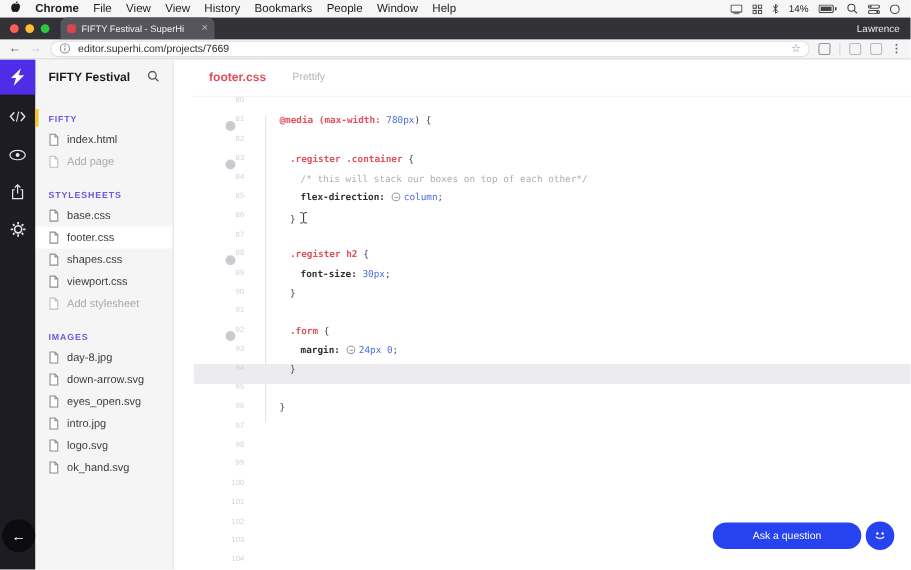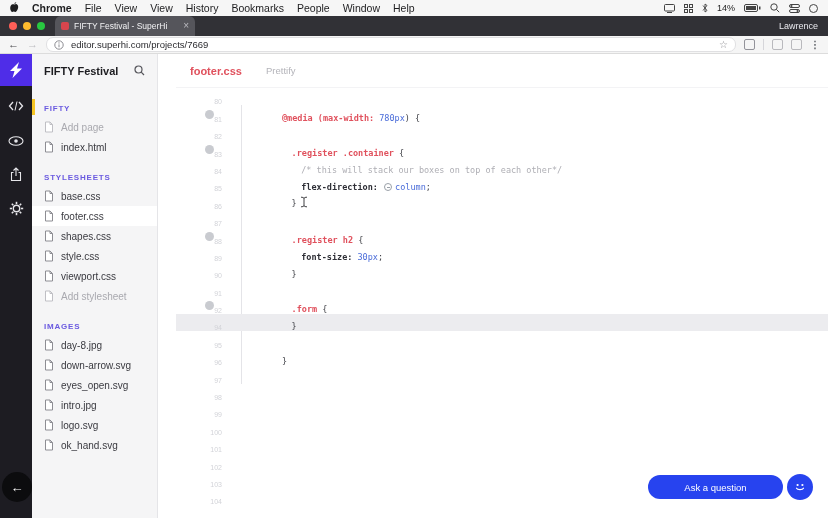--- a/index.html
+++ b/index.html
@@ -68,21 +68,21 @@
   .ficon{display:flex;align-items:center;flex:none;}
   .flabel{white-space:nowrap;overflow:hidden;}
 
   
   .editor{position:absolute;left:176px;top:54px;right:0;bottom:0;background:#fff;overflow:hidden;}
   .ed-head{height:34px;display:flex;align-items:center;gap:24px;padding-left:14px;border-bottom:1px solid #f3f3f5;box-sizing:border-box;}
   .ed-file{font-size:11px;color:#e0515d;font-weight:bold;}
   .ed-prettify{font-size:9.5px;color:#b4b4ba;}
   .guide{position:absolute;left:65px;top:51px;height:279px;width:0;border-left:1px solid #e4e4e8;}
   .code-lines{position:absolute;left:0;top:34px;right:0;}
-  .code-line{height:17.4px;display:flex;align-items:flex-end;position:relative;gap:28px;}
+  .code-line{height:17.4px;display:flex;align-items:flex-start;position:relative;}
   .code-line.hl{background:#ececef;}
   .ln{width:46px;text-align:right;font-size:7px;color:#d2d3d8;flex:none;font-family:"Liberation Sans",sans-serif;}
   .marker{position:absolute;left:29px;top:4.5px;width:9px;height:9px;border-radius:50%;background:#c9cbd0;}
   .code-content{margin-left:32px;font-family:"DejaVu Sans Mono",monospace;font-size:8.5px;white-space:pre;color:#3f4046;}
   .seg-sel{color:#e0515d;font-weight:bold;}
   .seg-val{color:#4a6cd9;}
   .seg-pln{color:#3f4046;}
   .seg-prop{color:#2e2f36;font-weight:bold;}
   .seg-cmt{color:#aeaeb4;}
   .minus-widget{display:inline-block;width:8px;height:8px;border:1px solid #9aa0a8;border-radius:50%;
@@ -256,38 +256,38 @@
       <span class="search-ico">
         <svg width="11" height="11" viewBox="0 0 11 11">
             <circle cx="4.5" cy="4.5" r="3.5" fill="none" stroke="#55555b" stroke-width="1.2"></circle>
             <line x1="7.2" y1="7.2" x2="10" y2="10" stroke="#55555b" stroke-width="1.2"></line>
           </svg>
       </span>
     </div>
     <div class="files-body">
         <div class="fsec">
           <div class="fsec-title">FIFTY</div>
+          <div class="frow">
+            <span class="ficon">
+              <svg width="10" height="12" viewBox="0 0 10 12">
+                <path d="M1.5 1 H6 L8.5 3.5 V11 H1.5 Z" fill="#fff" stroke="#8d8d93" stroke-width="1"></path>
+                <path d="M6 1 V3.5 H8.5" fill="none" stroke="#8d8d93" stroke-width="1"></path>
+              </svg>
+            </span>
+            <span class="flabel">index.html</span>
+          </div>
           <div class="frow muted">
             <span class="ficon">
               <svg width="10" height="12" viewBox="0 0 10 12">
                 <path d="M1.5 1 H6 L8.5 3.5 V11 H1.5 Z" fill="#fff" stroke="#bfbfc4" stroke-width="1"></path>
                 <path d="M6 1 V3.5 H8.5" fill="none" stroke="#bfbfc4" stroke-width="1"></path>
               </svg>
             </span>
             <span class="flabel">Add page</span>
           </div>
-          <div class="frow">
-            <span class="ficon">
-              <svg width="10" height="12" viewBox="0 0 10 12">
-                <path d="M1.5 1 H6 L8.5 3.5 V11 H1.5 Z" fill="#fff" stroke="#8d8d93" stroke-width="1"></path>
-                <path d="M6 1 V3.5 H8.5" fill="none" stroke="#8d8d93" stroke-width="1"></path>
-              </svg>
-            </span>
-            <span class="flabel">index.html</span>
-          </div>
         </div>
         <div class="fsec">
           <div class="fsec-title">STYLESHEETS</div>
           <div class="frow">
             <span class="ficon">
               <svg width="10" height="12" viewBox="0 0 10 12">
                 <path d="M1.5 1 H6 L8.5 3.5 V11 H1.5 Z" fill="#fff" stroke="#8d8d93" stroke-width="1"></path>
                 <path d="M6 1 V3.5 H8.5" fill="none" stroke="#8d8d93" stroke-width="1"></path>
               </svg>
             </span>
@@ -303,29 +303,20 @@
             <span class="flabel">footer.css</span>
           </div>
           <div class="frow">
             <span class="ficon">
               <svg width="10" height="12" viewBox="0 0 10 12">
                 <path d="M1.5 1 H6 L8.5 3.5 V11 H1.5 Z" fill="#fff" stroke="#8d8d93" stroke-width="1"></path>
                 <path d="M6 1 V3.5 H8.5" fill="none" stroke="#8d8d93" stroke-width="1"></path>
               </svg>
             </span>
             <span class="flabel">shapes.css</span>
-          </div>
-          <div class="frow">
-            <span class="ficon">
-              <svg width="10" height="12" viewBox="0 0 10 12">
-                <path d="M1.5 1 H6 L8.5 3.5 V11 H1.5 Z" fill="#fff" stroke="#8d8d93" stroke-width="1"></path>
-                <path d="M6 1 V3.5 H8.5" fill="none" stroke="#8d8d93" stroke-width="1"></path>
-              </svg>
-            </span>
-            <span class="flabel">style.css</span>
           </div>
           <div class="frow">
             <span class="ficon">
               <svg width="10" height="12" viewBox="0 0 10 12">
                 <path d="M1.5 1 H6 L8.5 3.5 V11 H1.5 Z" fill="#fff" stroke="#8d8d93" stroke-width="1"></path>
                 <path d="M6 1 V3.5 H8.5" fill="none" stroke="#8d8d93" stroke-width="1"></path>
               </svg>
             </span>
             <span class="flabel">viewport.css</span>
           </div>
@@ -456,20 +447,24 @@
           <span class="code-content" style="padding-left: 9.6px;"><span class="seg-pln">}</span></span>
         </div>
         <div class="code-line">
           <span class="ln">91</span>
           <span class="code-content" style="padding-left: 0px;"></span>
         </div>
         <div class="code-line">
           <span class="ln">92</span>
           <span class="marker"></span>
           <span class="code-content" style="padding-left: 9.6px;"><span class="seg-sel">.form </span><span class="seg-pln">{</span></span>
+        </div>
+        <div class="code-line">
+          <span class="ln">93</span>
+          <span class="code-content" style="padding-left: 19.2px;"><span class="seg-prop">margin: </span><span class="minus-widget"></span><span class="seg-val">24px 0</span><span class="seg-pln">;</span></span>
         </div>
         <div class="code-line hl">
           <span class="ln">94</span>
           <span class="code-content" style="padding-left: 9.6px;"><span class="seg-pln">}</span></span>
         </div>
         <div class="code-line">
           <span class="ln">95</span>
           <span class="code-content" style="padding-left: 0px;"></span>
         </div>
         <div class="code-line">

